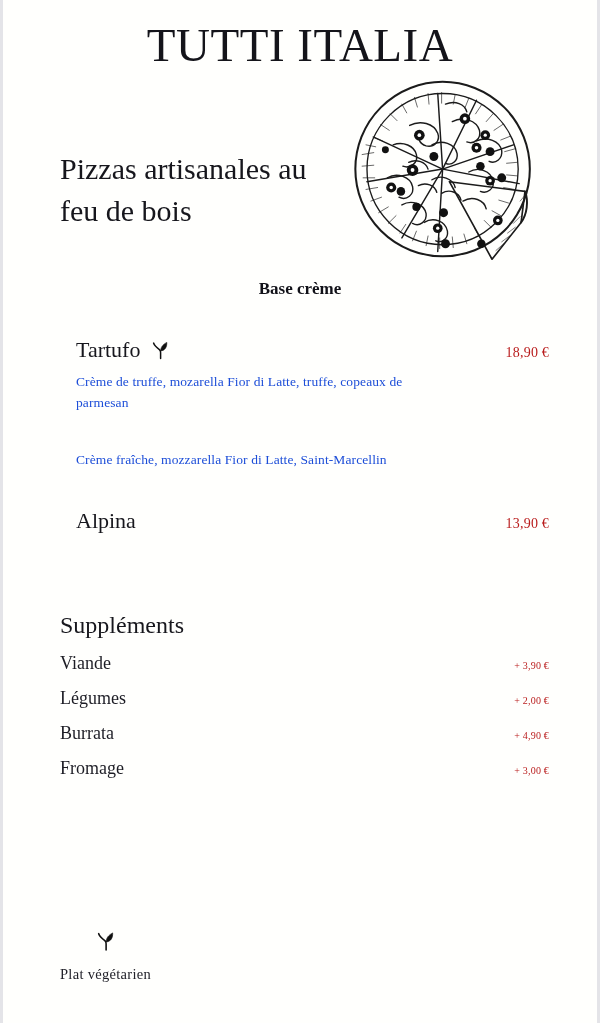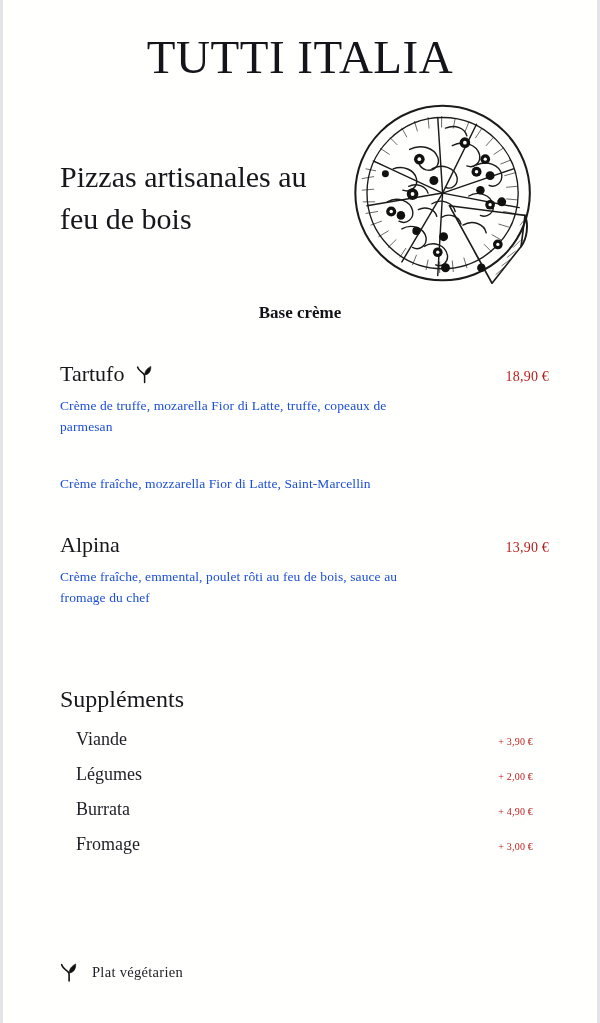--- a/index.html
+++ b/index.html
@@ -18,41 +18,41 @@
     height: 1023px;
     box-sizing: border-box;
     background: #fffffd;
     border-left: 3px solid #e4e4e8;
     border-right: 3px solid #e4e4e8;
     overflow: hidden;
   }
 
   
   .restaurant-title {
-    margin: 12px;
+    margin: 0;
     padding-top: 20px;
     text-align: center;
     font-family: "Liberation Serif", "DejaVu Serif", serif;
     font-weight: 400;
     font-size: 47px;
     letter-spacing: 0.5px;
     color: #14141a;
     line-height: 1.1;
   }
 
   
   .section-head {
     position: relative;
     height: 205px;
   }
 
   .section-title {
     position: absolute;
     left: 57px;
-    top: 60px;
+    top: 76px;
     margin: 0;
     font-weight: 400;
     font-size: 30px;
     line-height: 1.42;
     color: #16161c;
     max-width: 290px;
   }
 
   .pizza-art {
     position: absolute;
@@ -69,21 +69,21 @@
     font-weight: 700;
     font-size: 17px;
     color: #111118;
     margin: 0;
     padding-top: 2px;
   }
 
   
   .menu-list {
     margin: 0;
-    padding: 38px 0 0 0;
+    padding: 38px 0 0 16px;
     list-style: none;
   }
   .menu-item { padding: 0 48px 0 57px; }
   .menu-item + .menu-item { margin-top: 37px; }
 
   .item-row {
     display: flex;
     align-items: baseline;
     justify-content: space-between;
   }
@@ -127,38 +127,39 @@
   
   .supplements {
     padding: 78px 48px 0 57px;
   }
   .supplements-title {
     margin: 0 0 14px 0;
     font-size: 24px;
     font-weight: 400;
     color: #17171d;
   }
-  .supp-list { margin: 16px; padding: 0; list-style: none; }
+  .supp-list { margin: 0; padding: 0; list-style: none; }
   .supp-row {
     display: flex;
     align-items: baseline;
     justify-content: space-between;
     margin-bottom: 14px;
   }
   .supp-name { font-size: 18px; color: #1d1d25; }
   .supp-price { font-size: 10px; color: #b91c1c; white-space: nowrap; letter-spacing: 0.2px; }
 
   
   .legend {
     position: absolute;
     left: 57px;
     bottom: 40px;
     display: flex;
     align-items: center;
     gap: 14px;
+    flex-direction: column;
   }
   .legend .veg-icon { width: 18px; height: 21px; top: 0; }
   .legend-label {
     font-size: 14.5px;
     color: #22222a;
     letter-spacing: 0.3px;
   }
 </style>
 </head>
 <body>
@@ -318,21 +319,20 @@
       <p class="item-desc">Crème fraîche, mozzarella Fior di Latte, Saint-Marcellin</p>
     </li>
 
     <li class="menu-item">
       <div class="item-row">
         <span class="item-name-wrap">
           <span class="item-name">Alpina</span>
         </span>
         <span class="item-price">13,90 €</span>
       </div>
-      <p class="item-desc">Crème fraîche, emmental, poulet rôti au feu de bois, sauce au fromage du chef</p>
     </li>
 
   </ul>
 
   <div class="supplements">
     <h3 class="supplements-title">Suppléments</h3>
 
     <ul class="supp-list">
       <li class="supp-row">
         <span class="supp-name">Viande</span>

